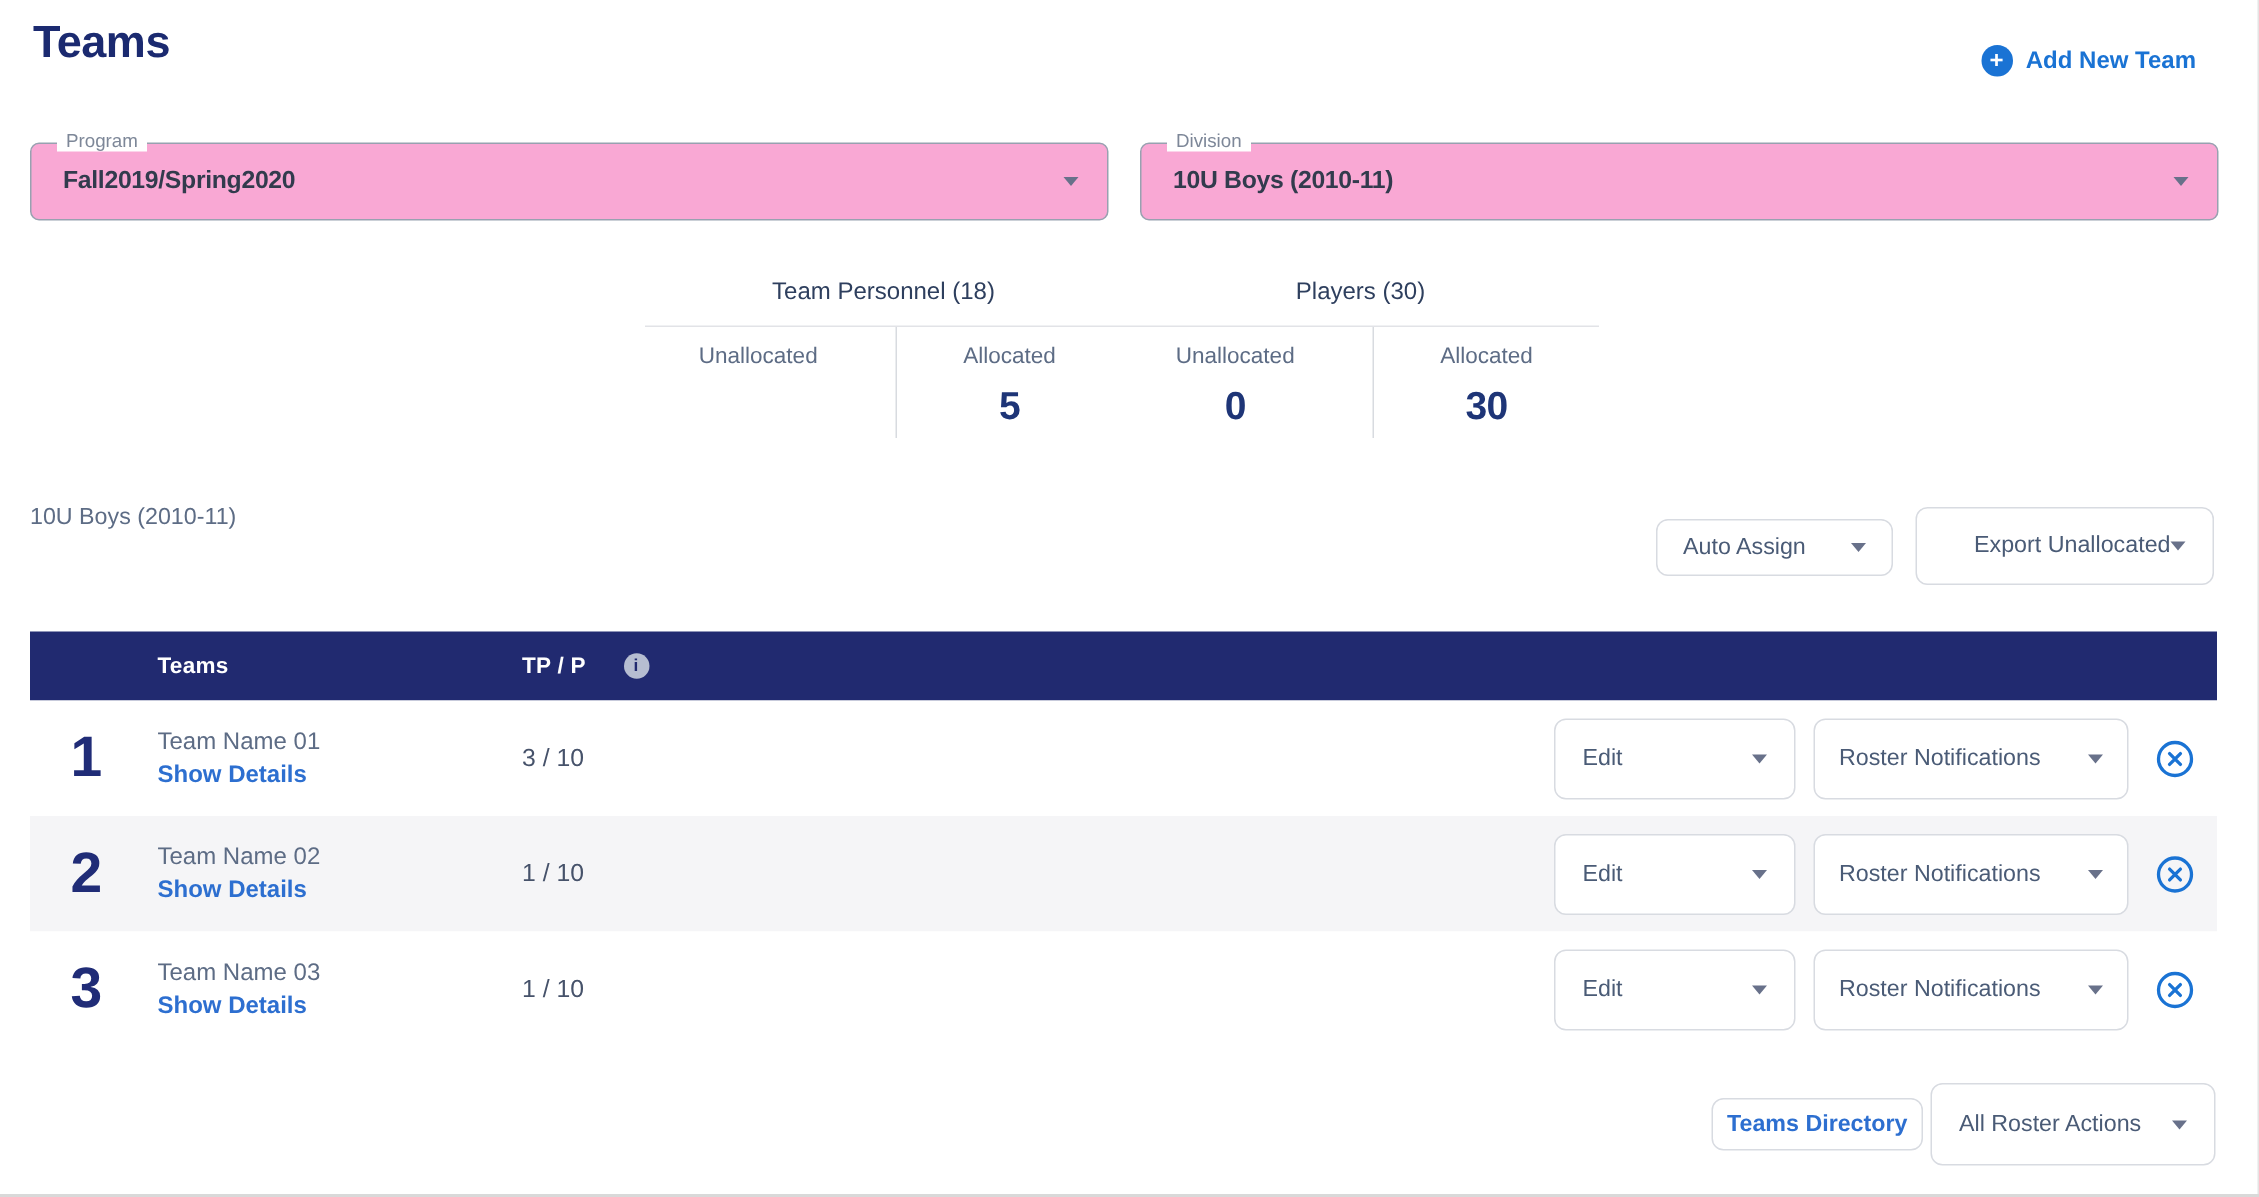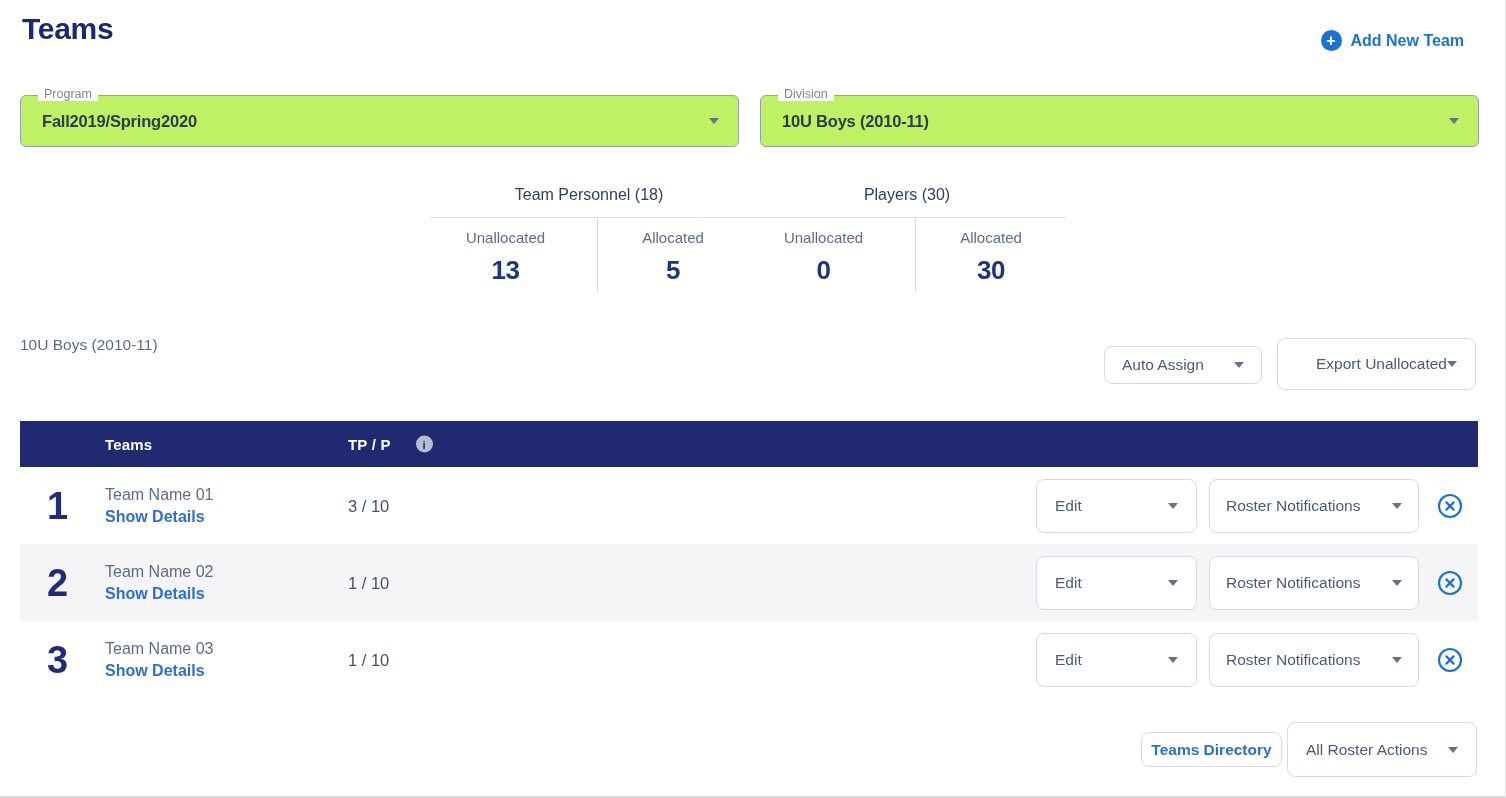--- a/index.html
+++ b/index.html
@@ -26,21 +26,21 @@
   .plus-icon {
     width:21px; height:21px; border-radius:50%;
     background:#1a73d4; color:#ffffff;
     display:flex; align-items:center; justify-content:center;
     font-size:16px; font-weight:700; line-height:1;
   }
 
   
   .field {
     position:absolute; top:95px; height:52px;
-    border:1.6px solid #98a1b0; border-radius:6px; background:#bef264; cursor:pointer;
+    border:1.6px solid #98a1b0; border-radius:6px; background:#f9a8d4; cursor:pointer;
   }
   .field-program { left:20px; width:719px; }
   .field-division { left:760px; width:719px; }
   .field-label {
     position:absolute; top:-9px; left:17px;
     background:#fff; padding:0 6px;
     font-size:12.5px; color:#7d8798;
   }
   .field-value {
     position:absolute; left:21px; top:50%; transform:translateY(-50%);
@@ -129,21 +129,20 @@
 </div>
 
 <div class="stats">
   <div class="stats-headers">
     <div class="group-h">Team Personnel (18)</div>
     <div class="group-h">Players (30)</div>
   </div>
   <div class="stats-cols">
     <div class="stat-cell">
       <div class="stat-label">Unallocated</div>
-      <div class="stat-value">13</div>
     </div>
     <div class="stat-cell divided">
       <div class="stat-label">Allocated</div>
       <div class="stat-value">5</div>
     </div>
     <div class="stat-cell">
       <div class="stat-label">Unallocated</div>
       <div class="stat-value">0</div>
     </div>
     <div class="stat-cell divided">

